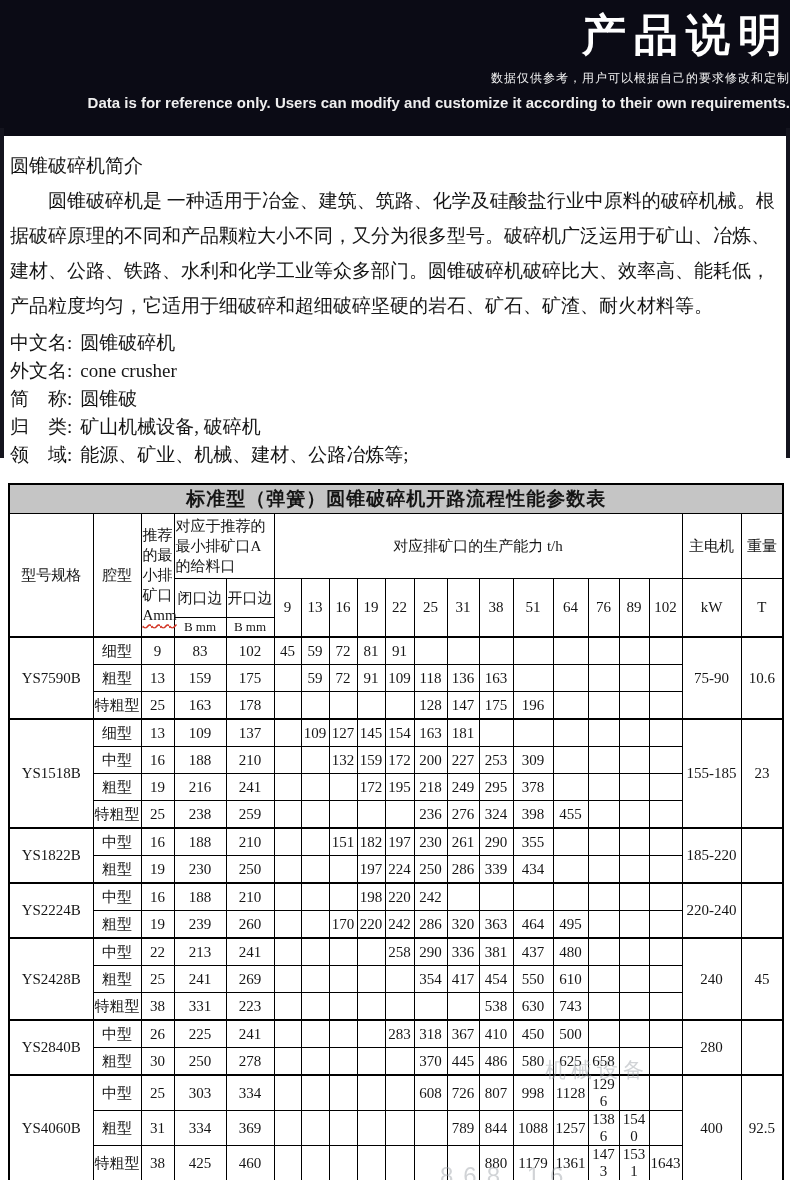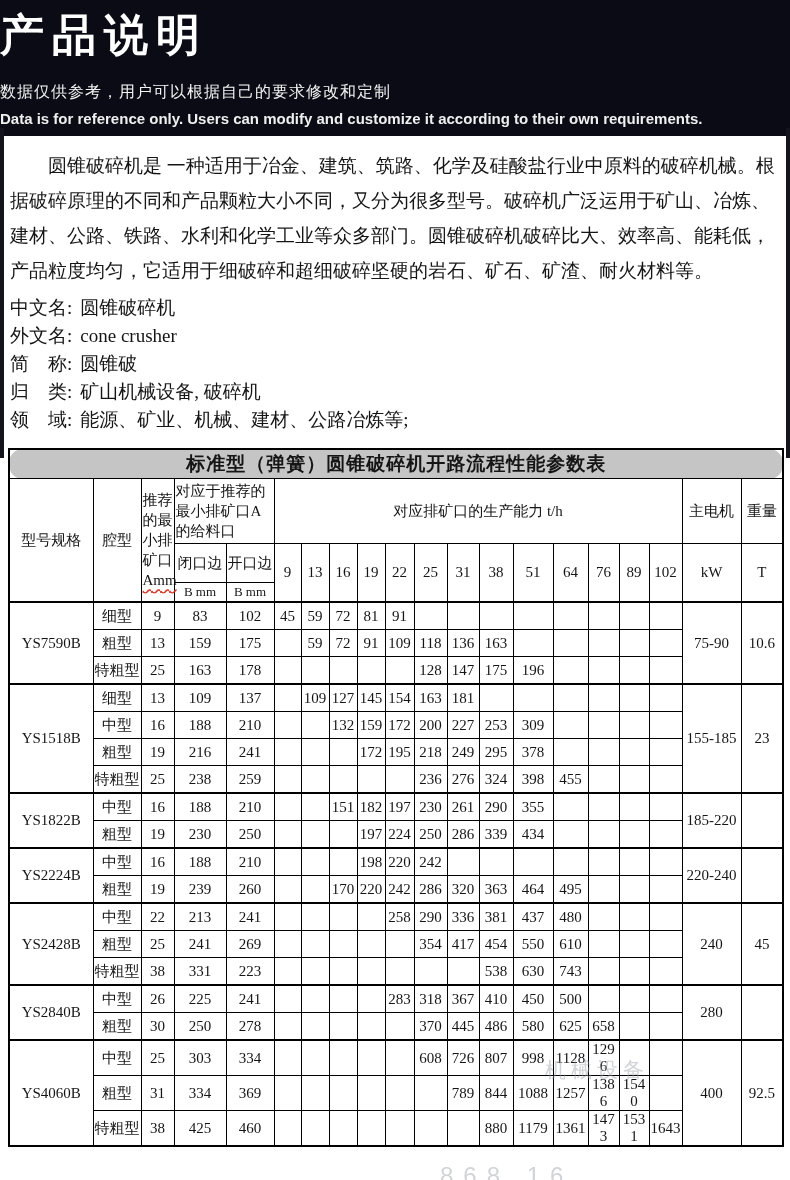--- a/index.html
+++ b/index.html
@@ -1,41 +1,41 @@
 <!DOCTYPE html>
 <html><head>
 <meta charset="utf-8">
 <style>
   html,body{margin:0;padding:0;}
   body{width:790px;background:#fff;color:#151515;font-family:"Liberation Serif","DejaVu Serif",serif;}
   .page{position:relative;width:790px;min-height:1180px;background:#fff;overflow:hidden;}
 
   
-  .hero{height:128px;background:#0b0b15;color:#fff;text-align:left;
+  .hero{height:128px;background:#0b0b15;color:#fff;text-align:right;
         font-family:"Liberation Sans","DejaVu Sans",sans-serif;padding-top:8px;}
   .hero-title{font-size:44px;font-weight:bold;letter-spacing:8px;line-height:54px;}
-  .hero-sub{font-size:16px;margin-top:20px;letter-spacing:1px;color:#f2f2f2;}
+  .hero-sub{font-size:12px;margin-top:8px;letter-spacing:1px;color:#f2f2f2;}
   .hero-sub-en{font-size:15px;margin-top:7px;font-weight:bold;color:#efefef;}
   .edge{position:absolute;top:128px;height:330px;width:4px;background:#14141e;}
   .edge.l{left:0}.edge.r{right:0}
 
   
   .intro{padding:12px 14px 0 10px;font-size:19px;line-height:35px;}
   .intro-heading{font-size:19px;font-weight:normal;}
   .intro-body{text-indent:2em;}
   .meta{padding:6px 10px 10px;font-size:19px;}
   .meta-row{display:flex;line-height:28px;}
   .meta-label{flex:0 0 62px;white-space:pre;}
   .meta-value{margin-left:8px;}
 
   
   table.spec{margin:4px 8px 0;border-collapse:collapse;table-layout:fixed;width:774px;
              font-size:15px;text-align:center;border:2px solid #000;}
   .spec th,.spec td{border:1px solid #000;padding:0 1px;font-weight:normal;vertical-align:middle;}
-  tr.ttl th{background:#c5c5c5;font-weight:bold;font-size:19px;height:28px;letter-spacing:1px;border-radius:14px;}
+  tr.ttl th{background:#c5c5c5;font-weight:bold;font-size:19px;height:28px;letter-spacing:1px;}
   tr.h1 th{height:64px;line-height:20px;}
   tr.h2 th{height:38px;}
   tr.h3 th{height:18px;font-size:13px;line-height:14px;}
   .spec td{height:26px;}
   .feed{text-align:left;padding-left:3px;}
   .mincol{line-height:19px;}
   .amm{text-decoration:underline wavy #d23322;text-underline-offset:3px;}
   .cap{word-break:break-all;line-height:17px;}
   tr.gs td{border-top:2px solid #000;}
 
@@ -52,20 +52,21 @@
 
   <header class="hero">
     <div class="hero-title">产品说明</div>
     <div class="hero-sub">数据仅供参考，用户可以根据自己的要求修改和定制</div>
     <div class="hero-sub-en">Data is for reference only. Users can modify and customize it according to their own requirements.</div>
   </header>
   <div class="edge l"></div>
   <div class="edge r"></div>
 
   <section class="intro">
+    <div class="intro-heading">圆锥破碎机简介</div>
     <p class="intro-body" style="margin:0;">圆锥破碎机是 一种适用于冶金、建筑、筑路、化学及硅酸盐行业中原料的破碎机械。根据破碎原理的不同和产品颗粒大小不同，又分为很多型号。破碎机广泛运用于矿山、冶炼、建材、公路、铁路、水利和化学工业等众多部门。圆锥破碎机破碎比大、效率高、能耗低，产品粒度均匀，它适用于细破碎和超细破碎坚硬的岩石、矿石、矿渣、耐火材料等。</p>
   </section>
 
   <section class="meta">
       <div class="meta-row">
         <span class="meta-label">中文名:</span>
         <span class="meta-value">圆锥破碎机</span>
       </div>
       <div class="meta-row">
         <span class="meta-label">外文名:</span>

